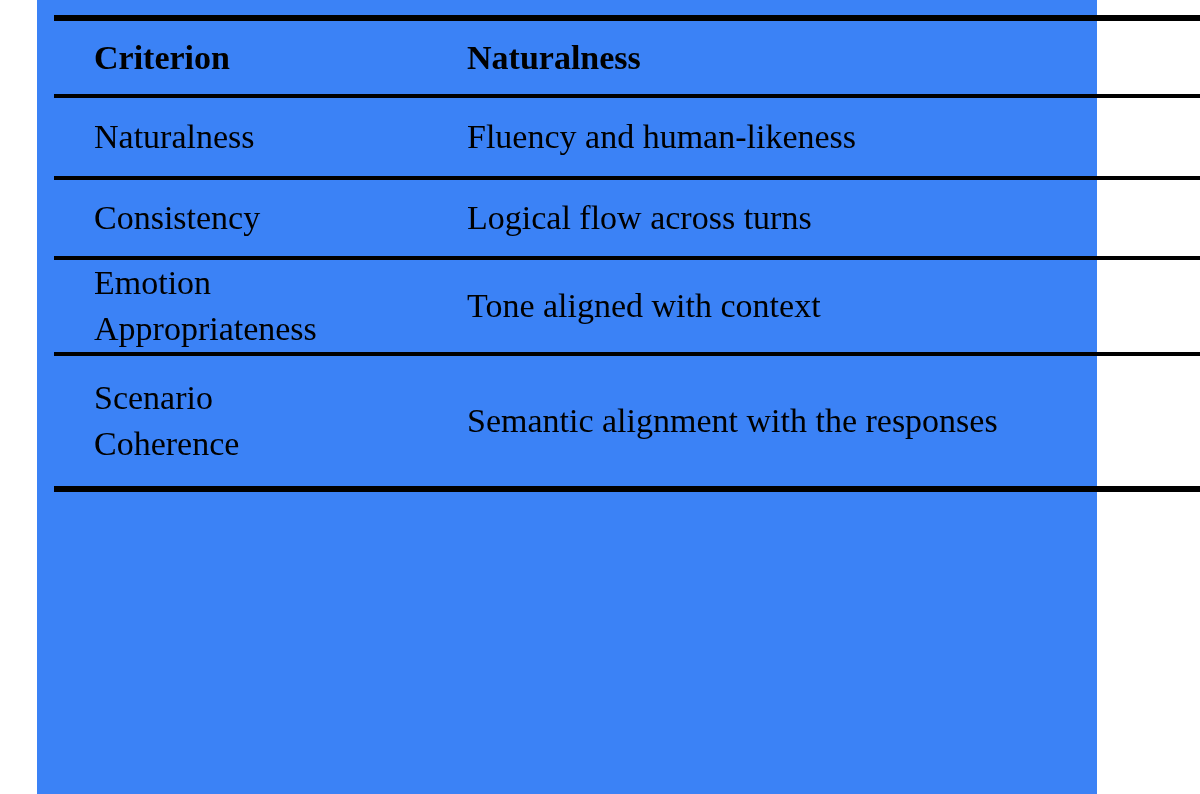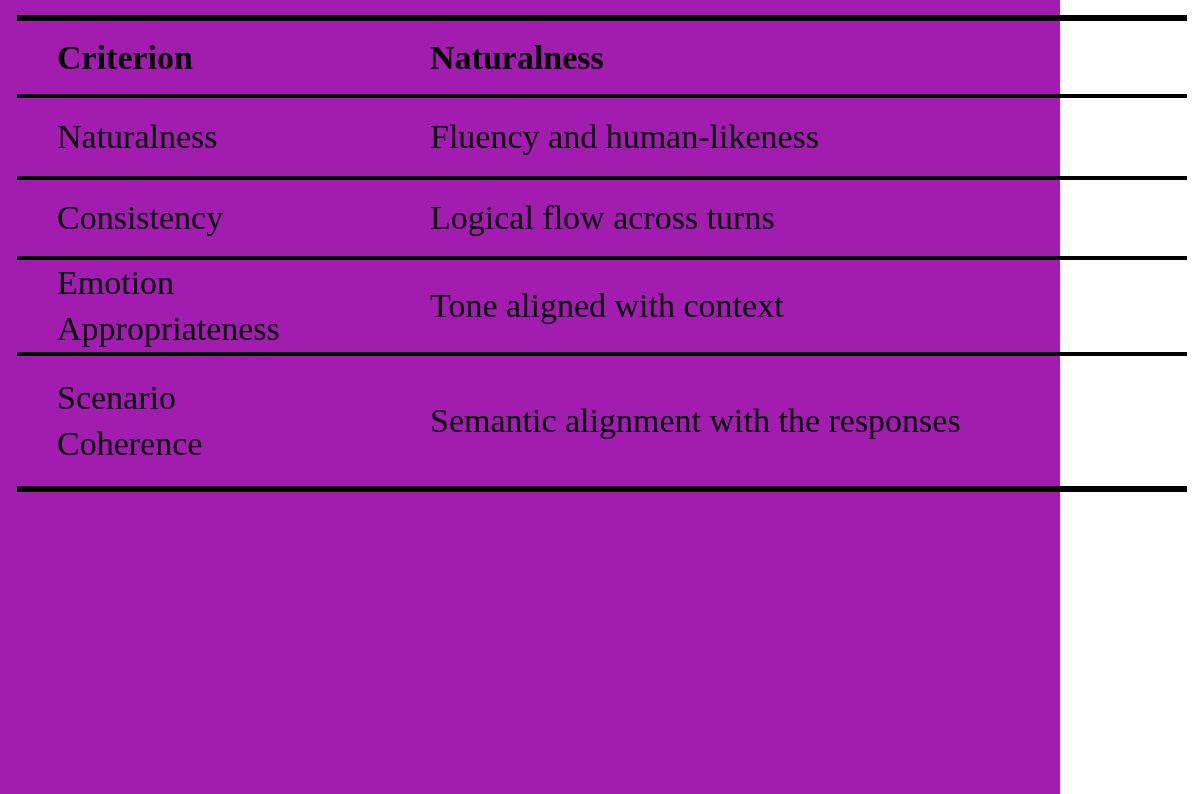--- a/index.html
+++ b/index.html
@@ -7,21 +7,22 @@
     padding: 0;
     width: 1200px;
     height: 794px;
     background: #ffffff;
     overflow: hidden;
   }
   .page {
     position: relative;
     width: 1060px;
     height: 794px;
-    background: #a21caf;
+    background: #3b82f6;
+    margin-left: 37px;
   }
   table.criteria-table {
     position: absolute;
     left: 17px;
     top: 15px;
     width: 1170px;
     border-collapse: collapse;
     table-layout: fixed;
     border-top: 6px solid #000000;
     border-bottom: 6px solid #000000;

